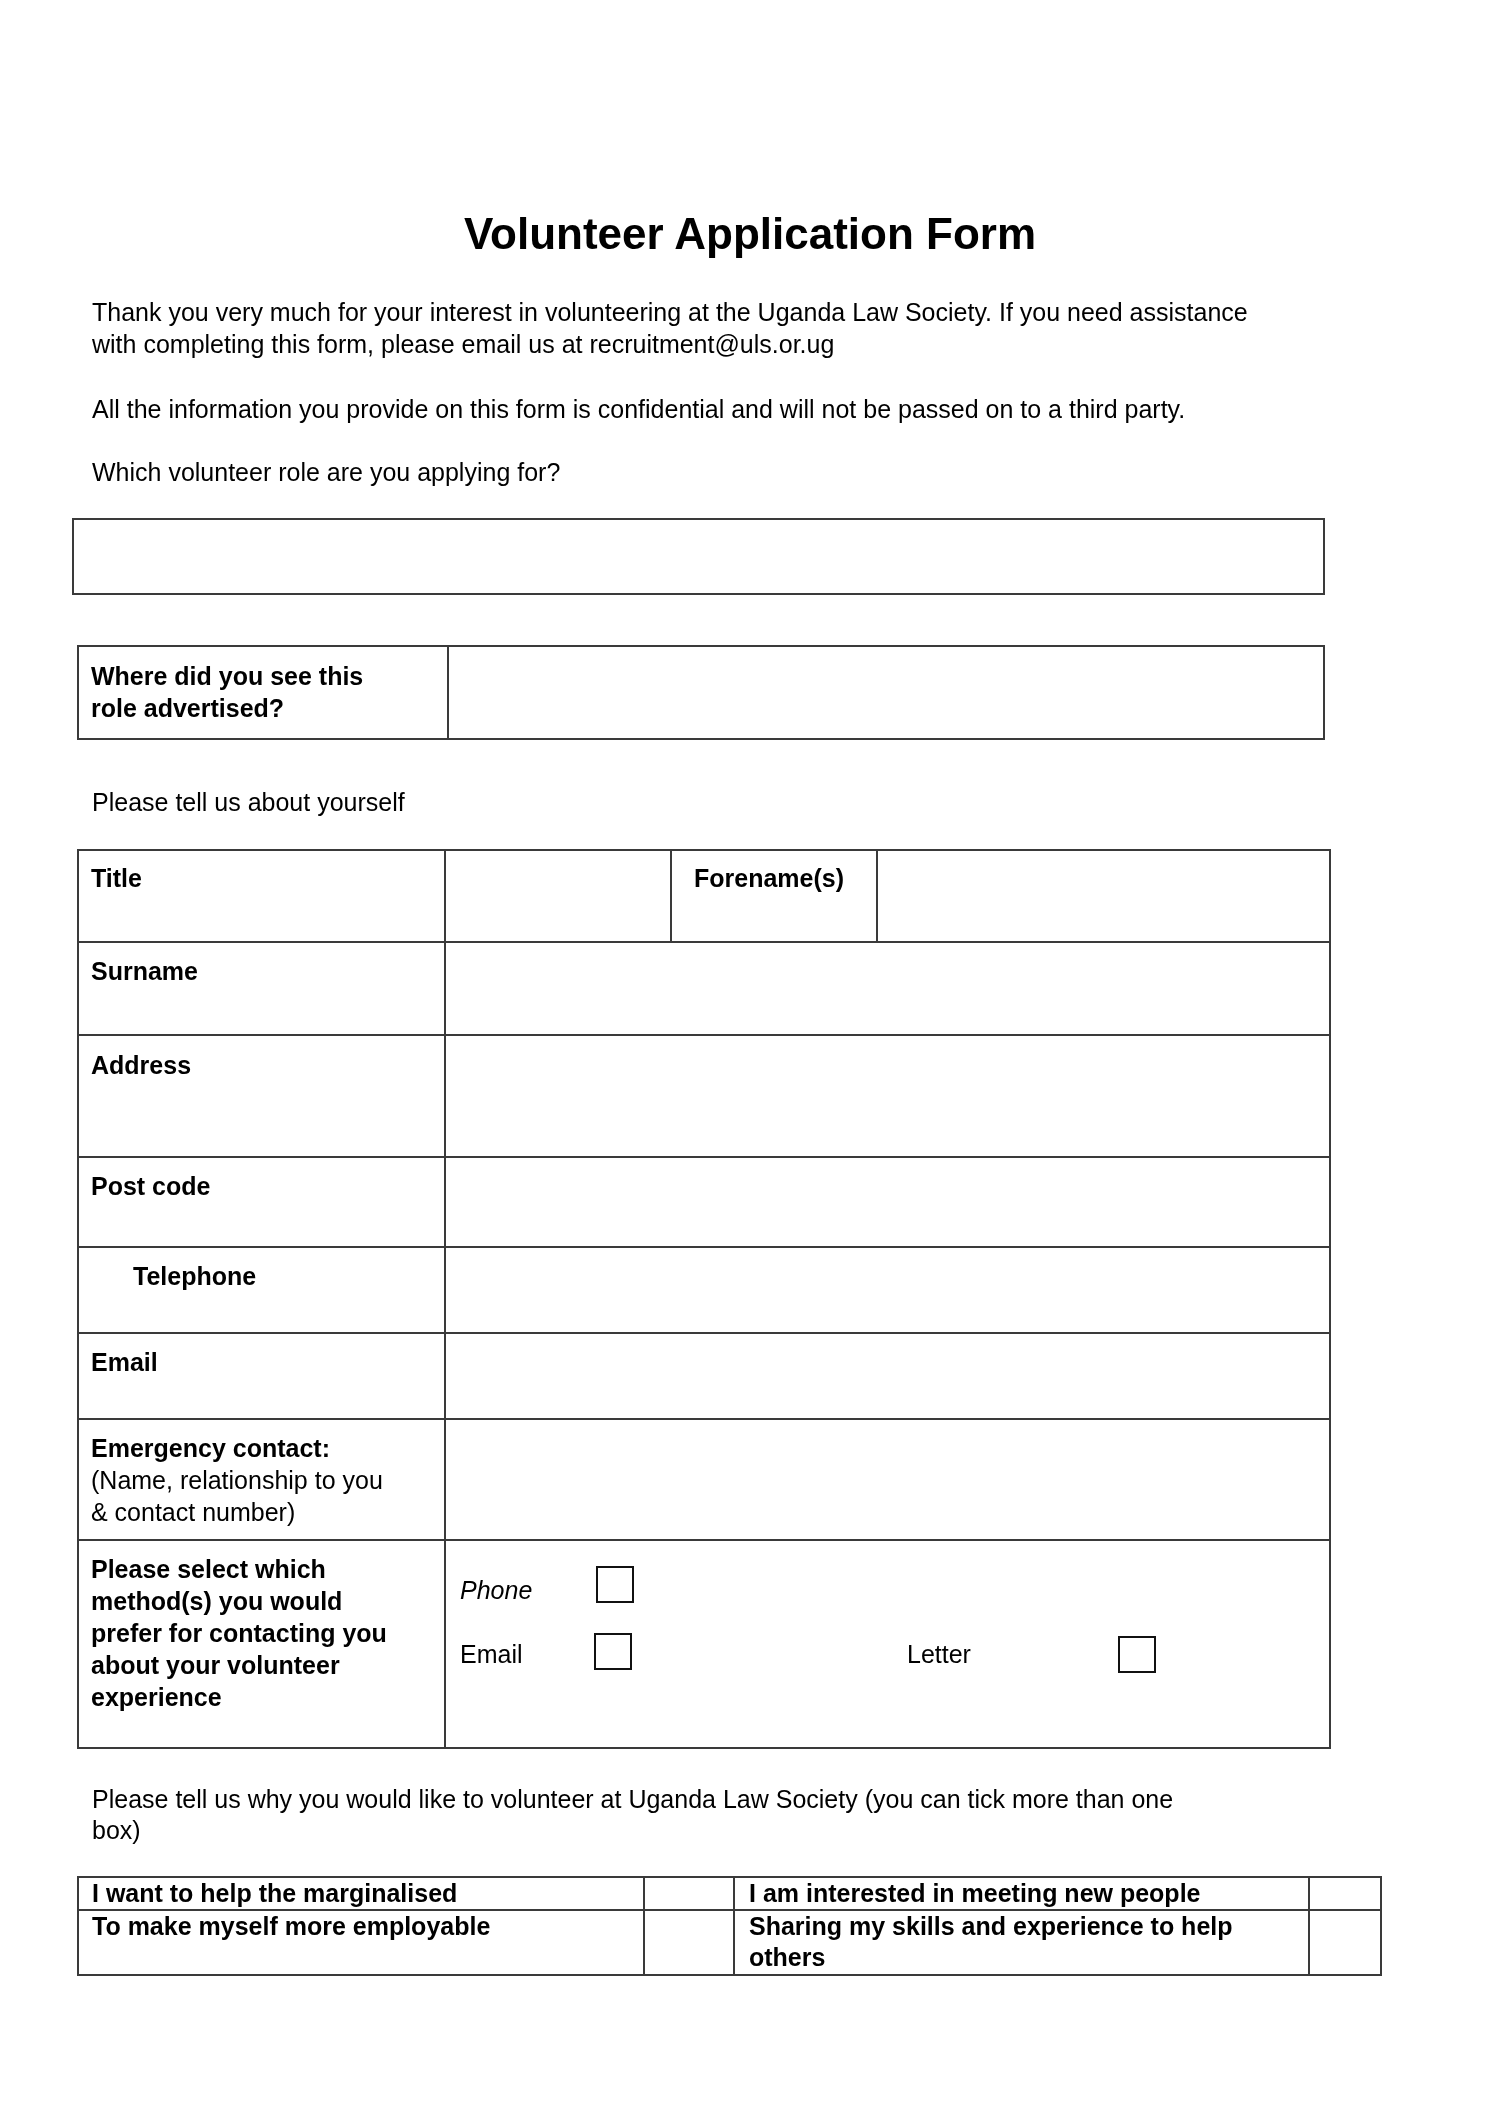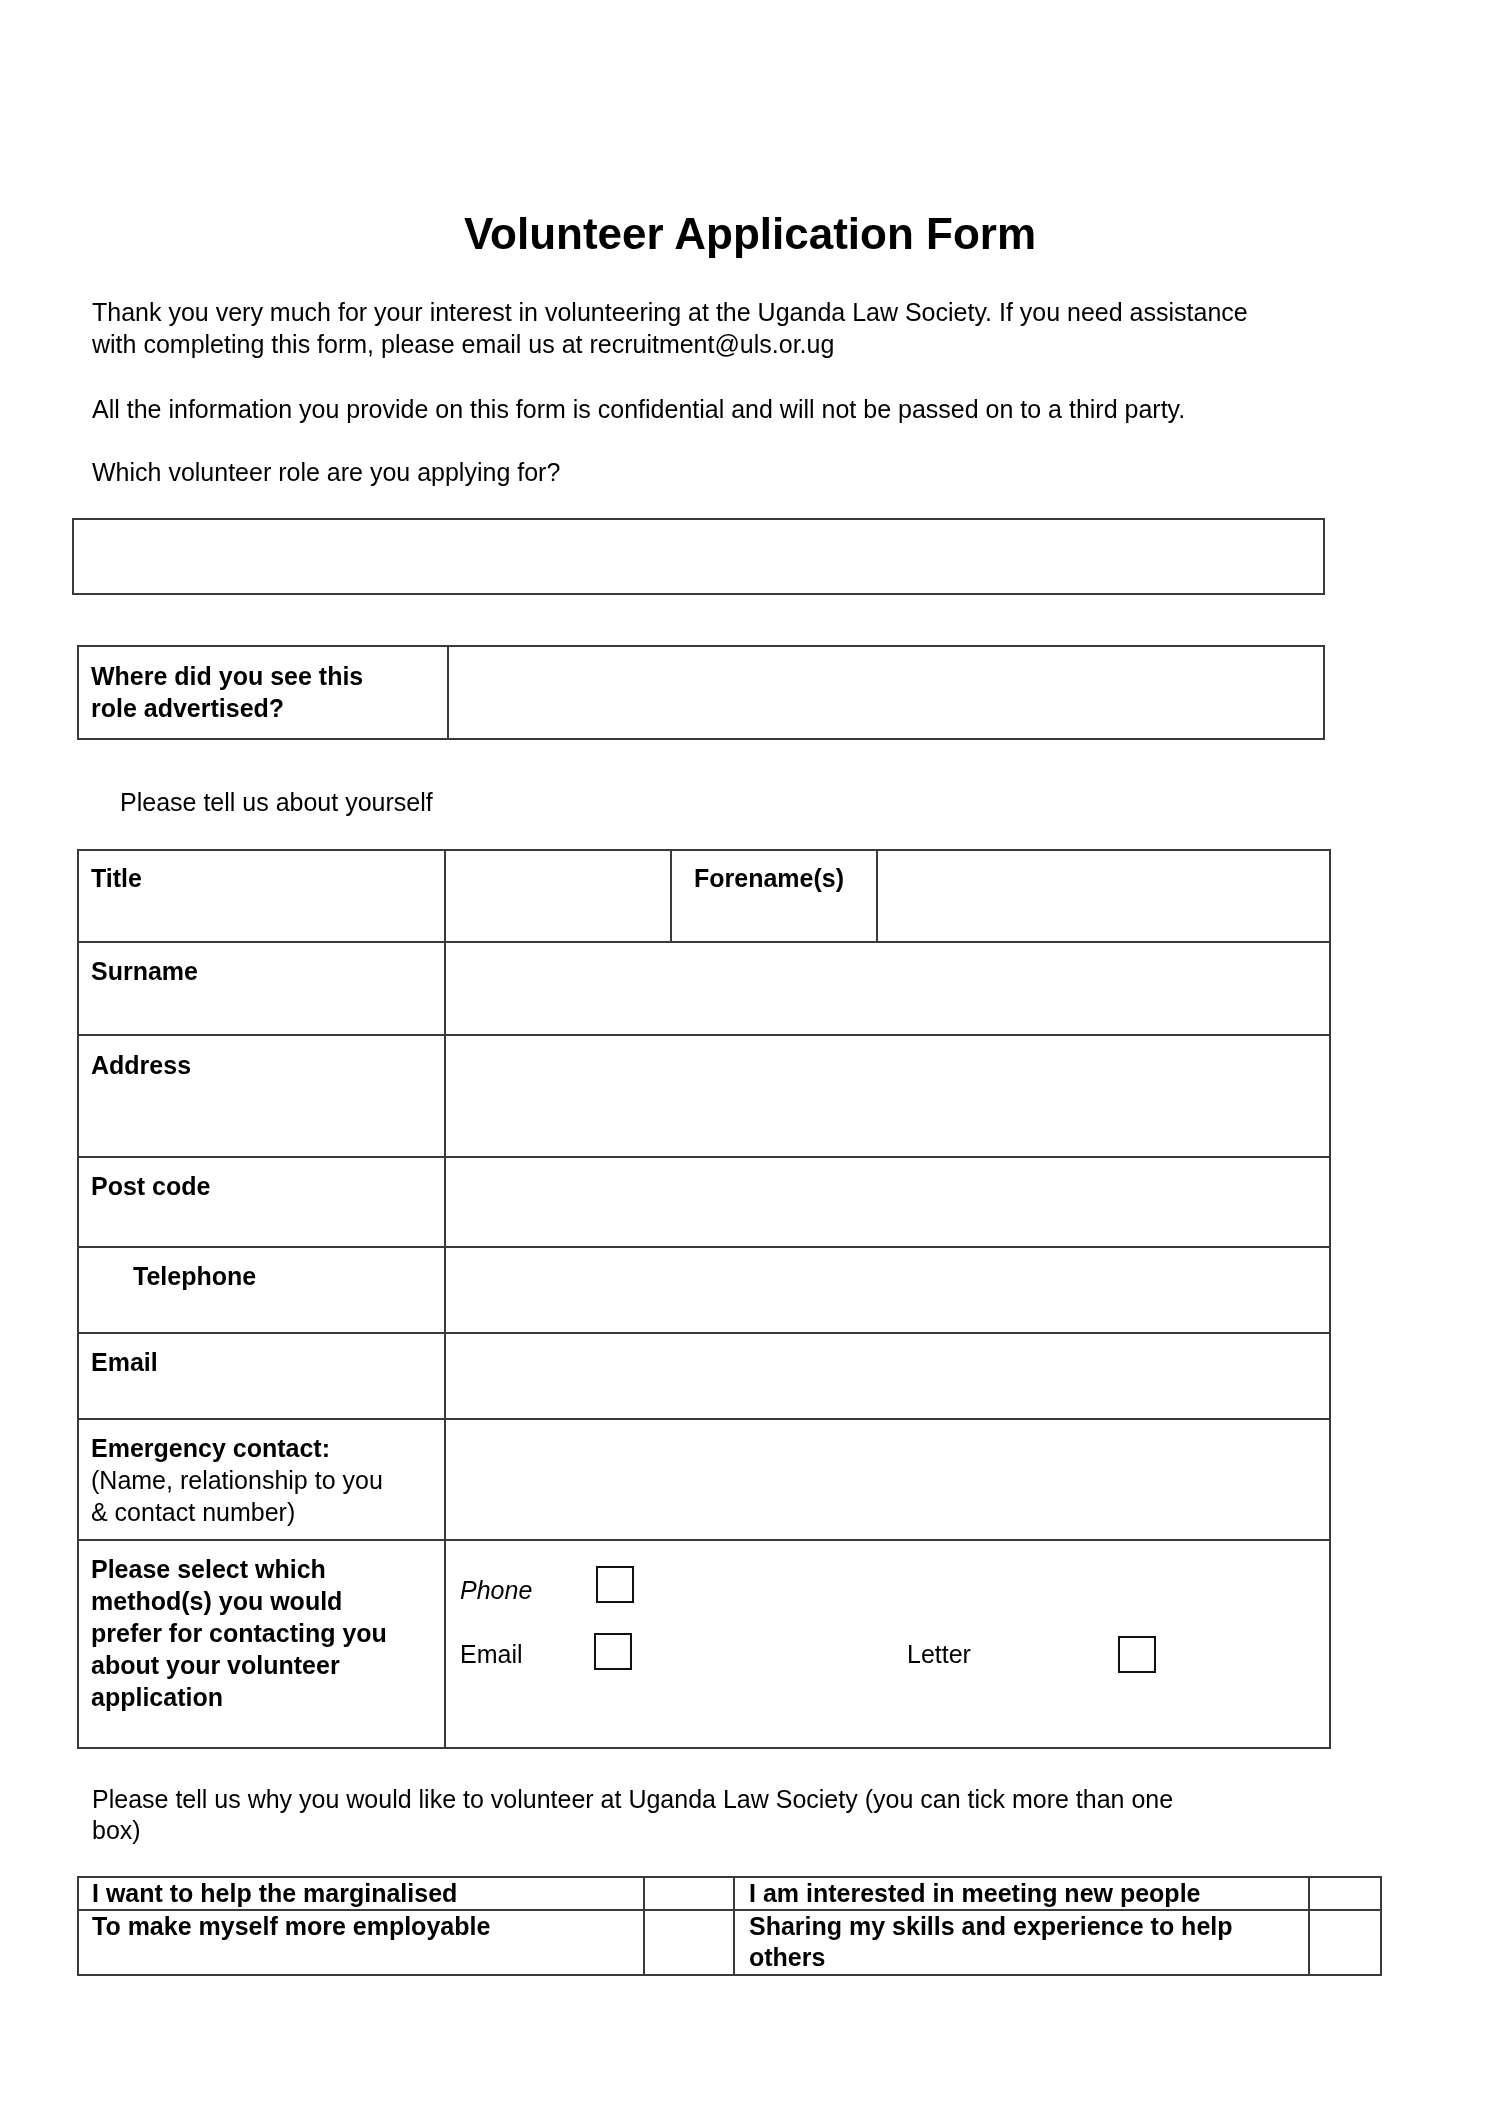--- a/index.html
+++ b/index.html
@@ -97,21 +97,21 @@
 <div class="abs heading" style="top:456px;">Which volunteer role are you applying for?</div>
 
 <div class="abs box field" style="left:72px; top:518px; width:1253px; height:77px;"></div>
 
 <div class="abs box" style="left:77px; top:645px; width:1248px; height:95px;"></div>
 <div class="vline" style="left:447px; top:645px; height:95px;"></div>
 <div class="label-bold" style="left:91px; top:660px;">Where did you see this</div>
 <div class="label-bold" style="left:91px; top:692px;">role advertised?</div>
 <div class="field" style="left:449px; top:647px; width:874px; height:91px;"></div>
 
-<div class="abs heading" style="top:786px;margin-left:28px;">Please tell us about yourself</div>
+<div class="abs heading" style="top:786px;">Please tell us about yourself</div>
 
 <div class="abs box" style="left:77px; top:849px; width:1254px; height:900px;"></div>
 
 <div class="vline" style="left:444px; top:849px; height:900px;"></div>
 
 <div class="vline" style="left:670px; top:849px; height:94px;"></div>
 <div class="vline" style="left:876px; top:849px; height:94px;"></div>
 
 <div class="hline" style="left:77px; top:941px; width:1254px;"></div>
 <div class="hline" style="left:77px; top:1034px; width:1254px;"></div>
@@ -143,21 +143,21 @@
 
 <div class="label-bold" style="left:91px; top:1432px;">Emergency contact:</div>
 <div class="label-normal" style="left:91px; top:1464px;">(Name, relationship to you</div>
 <div class="label-normal" style="left:91px; top:1496px;">&amp; contact number)</div>
 <div class="field" style="left:446px; top:1420px; width:883px; height:119px;"></div>
 
 <div class="label-bold" style="left:91px; top:1553px;">Please select which</div>
 <div class="label-bold" style="left:91px; top:1585px;">method(s) you would</div>
 <div class="label-bold" style="left:91px; top:1617px;">prefer for contacting you</div>
 <div class="label-bold" style="left:91px; top:1649px;">about your volunteer</div>
-<div class="label-bold" style="left:91px; top:1681px;">application</div>
+<div class="label-bold" style="left:91px; top:1681px;">experience</div>
 
 <div class="label-normal" style="left:460px; top:1574px;font-style:italic;">Phone</div>
 <div class="checkbox" style="left:596px; top:1566px;"></div>
 
 <div class="label-normal" style="left:460px; top:1638px;">Email</div>
 <div class="checkbox" style="left:594px; top:1633px;"></div>
 
 <div class="label-normal" style="left:907px; top:1638px;">Letter</div>
 <div class="checkbox" style="left:1118px; top:1636px;"></div>
 

